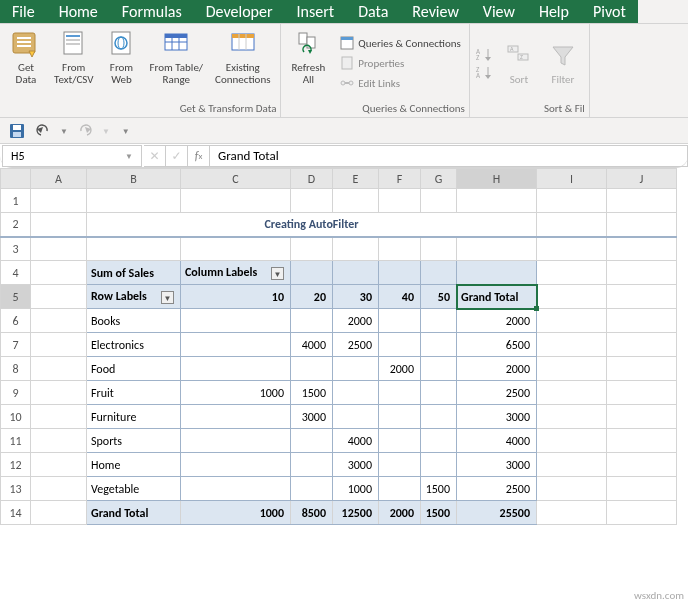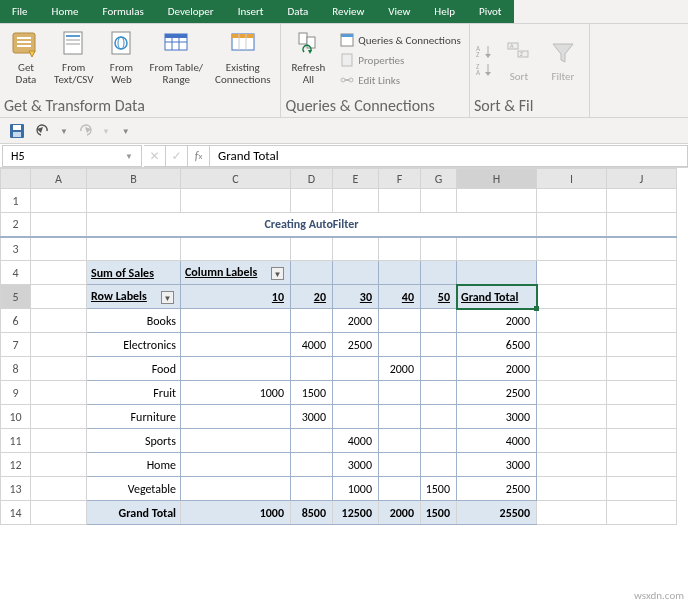--- a/index.html
+++ b/index.html
@@ -1,64 +1,64 @@
 <!DOCTYPE html>
 <html><head>
 <meta charset="utf-8">
 <style>
 * { box-sizing: border-box; margin: 0; padding: 0; }
 body { font-family: "Segoe UI", Calibri, sans-serif; font-size: 12px; background: #fff; width: 688px; height: 614px; overflow: hidden; position: relative; }
 
 
 .tabs { display: flex; background: #f3f2f1; height: 24px; border-bottom: 1px solid #d4d4d4; }
-.tab { padding: 4px 12px; color: #fff; background: #217346; font-size: 11px; cursor: pointer; display: flex; align-items: center; }
+.tab { padding: 4px 12px; color: #fff; background: #217346; font-size: 16px; cursor: pointer; display: flex; align-items: center; }
 .tab.file { background: #185c37; font-weight: normal; }
 .tab.active { background: #217346; }
 .tab.inactive { background: #217346; }
 
 
 .ribbon { display: flex; background: #f3f2f1; height: 94px; border-bottom: 1px solid #d4d4d4; }
 .rgroup { display: flex; flex-direction: column; border-right: 1px solid #d4d4d4; padding: 2px 4px 0; }
 .rgroup-items { display: flex; flex: 1; }
-.rgroup-label { text-align: left; font-size: 16px; color: #666; padding: 2px 0; }
+.rgroup-label { text-align: right; font-size: 11px; color: #666; padding: 2px 0; }
 .rbtn { display: flex; flex-direction: column; align-items: center; justify-content: flex-start; padding: 2px 6px; text-align: center; font-size: 11px; line-height: 1.1; color: #444; cursor: pointer; }
 .ricon { width: 32px; height: 32px; margin-bottom: 2px; display: flex; align-items: center; justify-content: center; }
 .ricon-sm { width: 16px; height: 16px; margin-right: 3px; display: inline-flex; align-items: center; justify-content: center; }
 .small-row { display: flex; align-items: center; font-size: 11px; color: #888; padding: 1px 4px; }
 .small-row.active { color: #444; }
 
 
 .qat { display: flex; align-items: center; height: 26px; background: #f3f2f1; padding: 0 8px; gap: 8px; border-bottom: 1px solid #d4d4d4; }
 .qat-btn { width: 18px; height: 18px; display: flex; align-items: center; justify-content: center; cursor: pointer; }
 
 
-.fbar { display: flex; align-items: center; height: 24px; border-bottom: 1px solid #d4d4d4; background: #fff; }
+.fbar { display: flex; align-items: center; height: 24px; border-bottom: 1px solid #d4d4d4; background: #fff; border-radius: 12px; }
 .namebox { width: 140px; border: 1px solid #ccc; height: 22px; display: flex; align-items: center; padding: 0 8px; margin: 0 2px; font-size: 12px; background: #fff; }
 .namebox .dd { margin-left: auto; color: #999; font-size: 8px; }
 .fb-btn { width: 22px; height: 22px; display: flex; align-items: center; justify-content: center; color: #888; border: 1px solid #ccc; border-left: none; }
 .formula-input { flex: 1; padding: 0 8px; font-size: 13px; display: flex; align-items: center; height: 22px; border: 1px solid #ccc; border-left: none; }
 
 
 .grid-area { position: relative; overflow: auto; height: calc(614px - 24px - 94px - 26px - 24px); }
 .grid { border-collapse: collapse; table-layout: fixed; }
 .grid td, .grid th { border: 1px solid #d4d4d4; font-size: 12px; background: #fff; }
 .colhdr th { background: #e6e6e6; color: #555; font-weight: normal; text-align: center; height: 20px; }
 .rowhdr { background: #e6e6e6; color: #555; text-align: center; width: 30px; }
 .selhdr { background: #e6e6e6; }
 .colhdr th.hl { background: #d2d2d2; }
 .rowhdr.hl { background: #d2d2d2; }
 
 .cell { padding: 0 4px; height: 24px; }
 .cell.num { text-align: right; padding-right: 6px; }
-.cell.txt { text-align: right; padding-left: 10px; }
+.cell.txt { text-align: left; padding-left: 4px; }
 
 
 .pv-title-row td { border-bottom: 2px solid #9fb2c9 !important; }
 .pv-title { font-size: 16px; font-weight: bold; color: #3b5173; text-align: center; }
-.pv-hdr { background: #dce6f1 !important; font-weight: bold; border: 1px solid #9fb2c9 !important; text-decoration: underline; }
+.pv-hdr { background: #dce6f1 !important; font-weight: bold; border: 1px solid #9fb2c9 !important; }
 .pv-body { border: 1px solid #9fb2c9 !important; }
 .pv-total { font-weight: bold; border-top: 1px solid #9fb2c9 !important; border-bottom: 1px solid #9fb2c9 !important; background: #dce6f1 !important; }
 .pv-dd { float: right; width: 13px; height: 13px; border: 1px solid #888; background: #f0f0f0; display: inline-flex; align-items: center; justify-content: center; font-size: 8px; color: #555; margin-top: 2px; margin-right: 2px; }
 .sel-cell { outline: 2px solid #217346; outline-offset: -1px; position: relative; }
 .sel-cell::after { content:""; position:absolute; bottom:-3px; right:-3px; width:5px; height:5px; background:#217346; }
 
 .watermark { position: absolute; right: 4px; bottom: 12px; color: #aaa; font-size: 11px; pointer-events: none; }
 </style>
 </head>
 <body>

